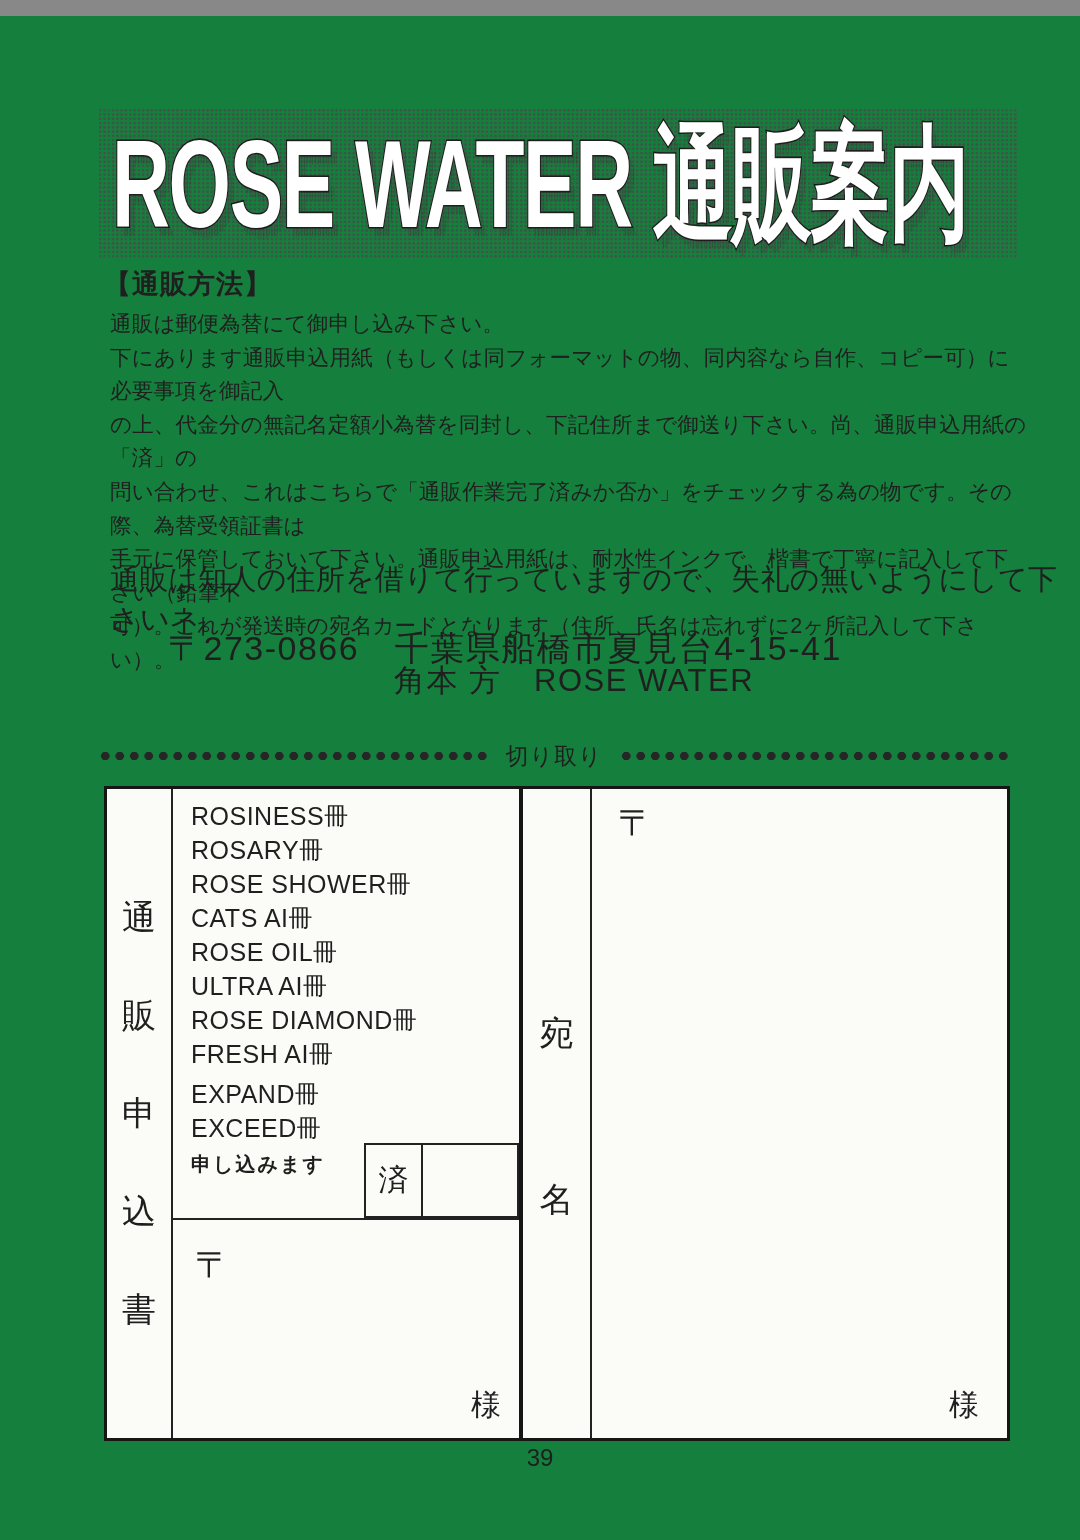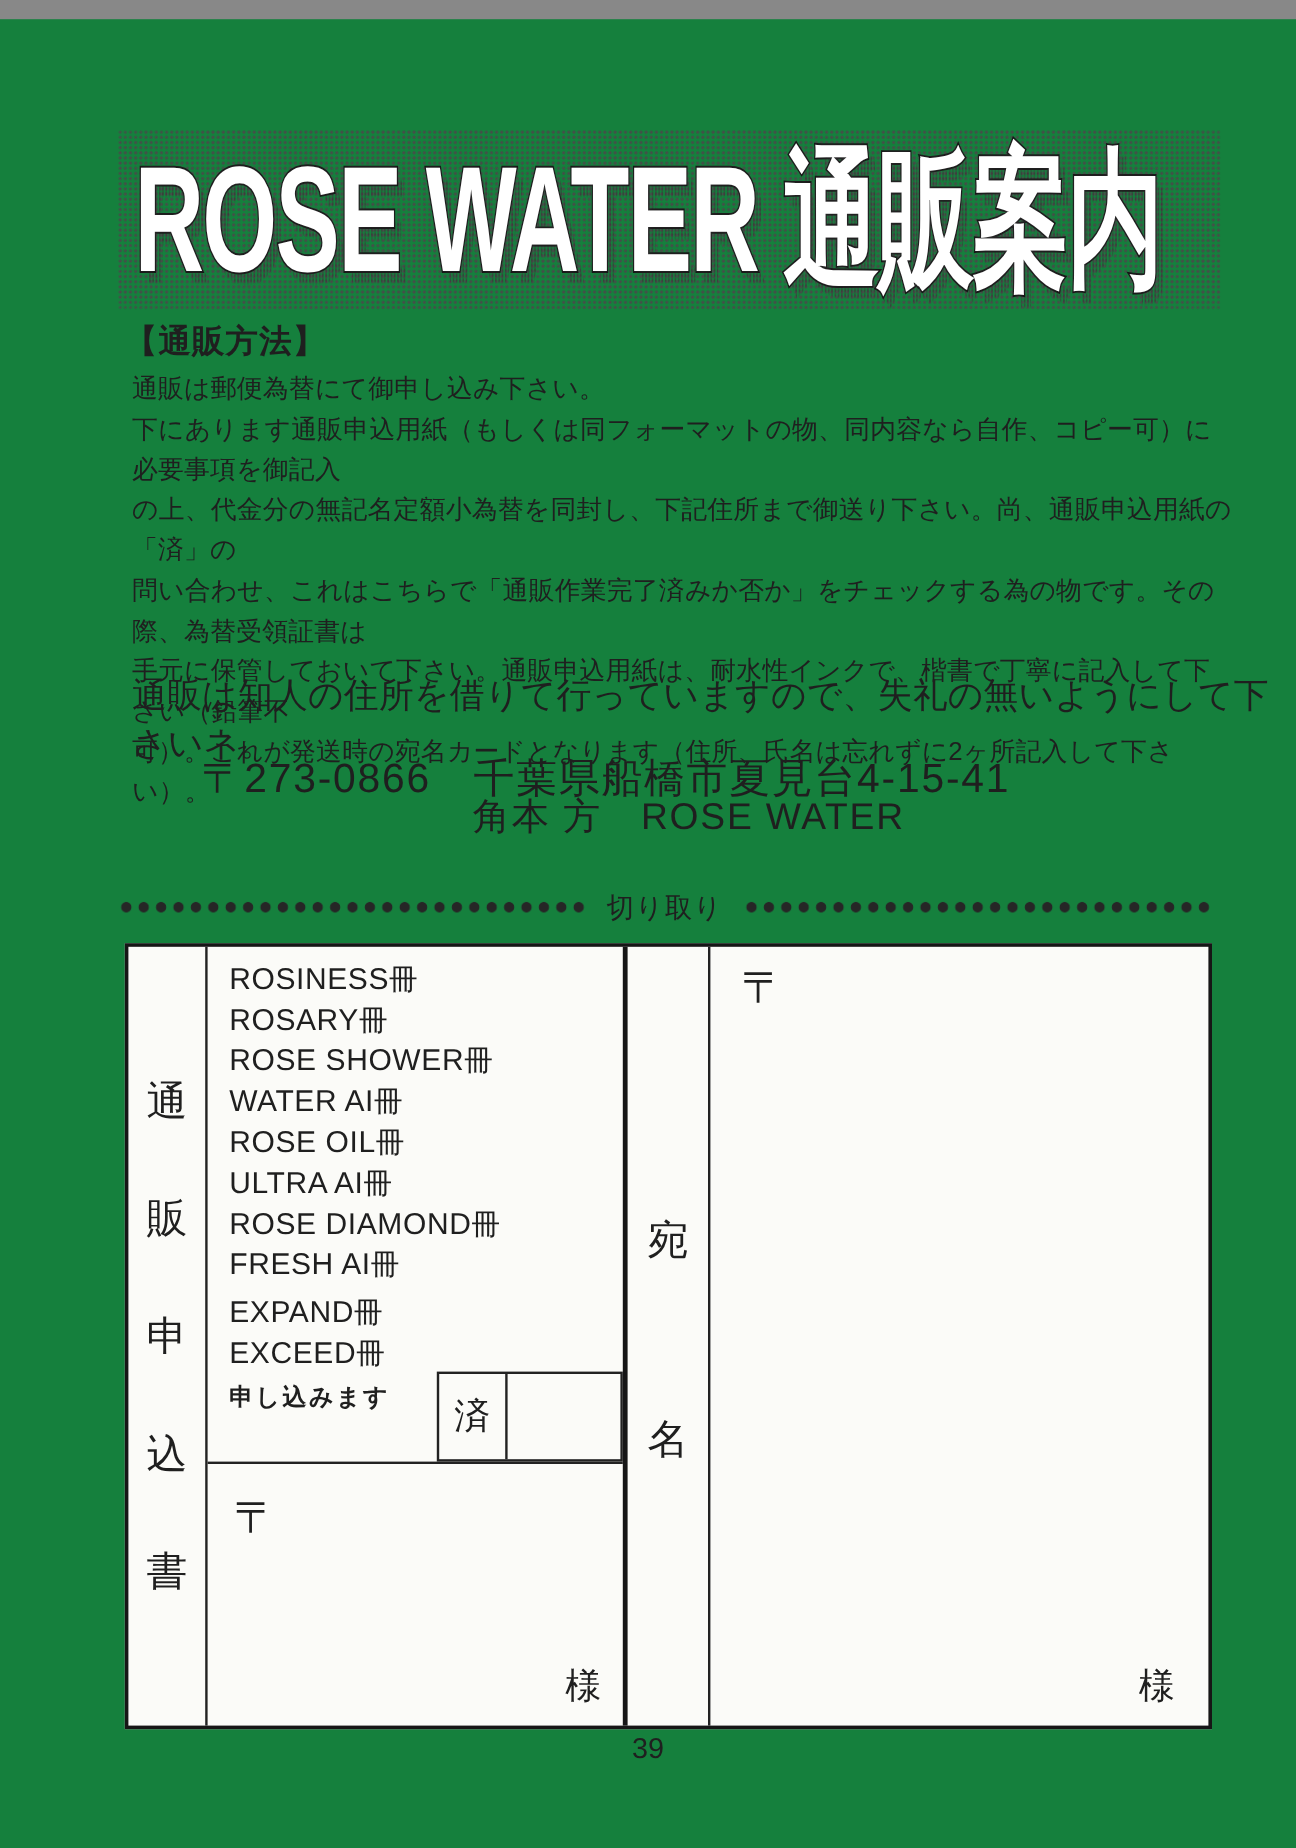--- a/index.html
+++ b/index.html
@@ -206,21 +206,21 @@
         </div>
         <div class="product-row">
           <span class="product-name">ROSARY</span>
           <span class="product-unit">冊</span>
         </div>
         <div class="product-row">
           <span class="product-name">ROSE SHOWER</span>
           <span class="product-unit">冊</span>
         </div>
         <div class="product-row">
-          <span class="product-name">WATER AI</span>
+          <span class="product-name">CATS AI</span>
           <span class="product-unit">冊</span>
         </div>
         <div class="product-row">
           <span class="product-name">ROSE OIL</span>
           <span class="product-unit">冊</span>
         </div>
         <div class="product-row">
           <span class="product-name">ULTRA AI</span>
           <span class="product-unit">冊</span>
         </div>

